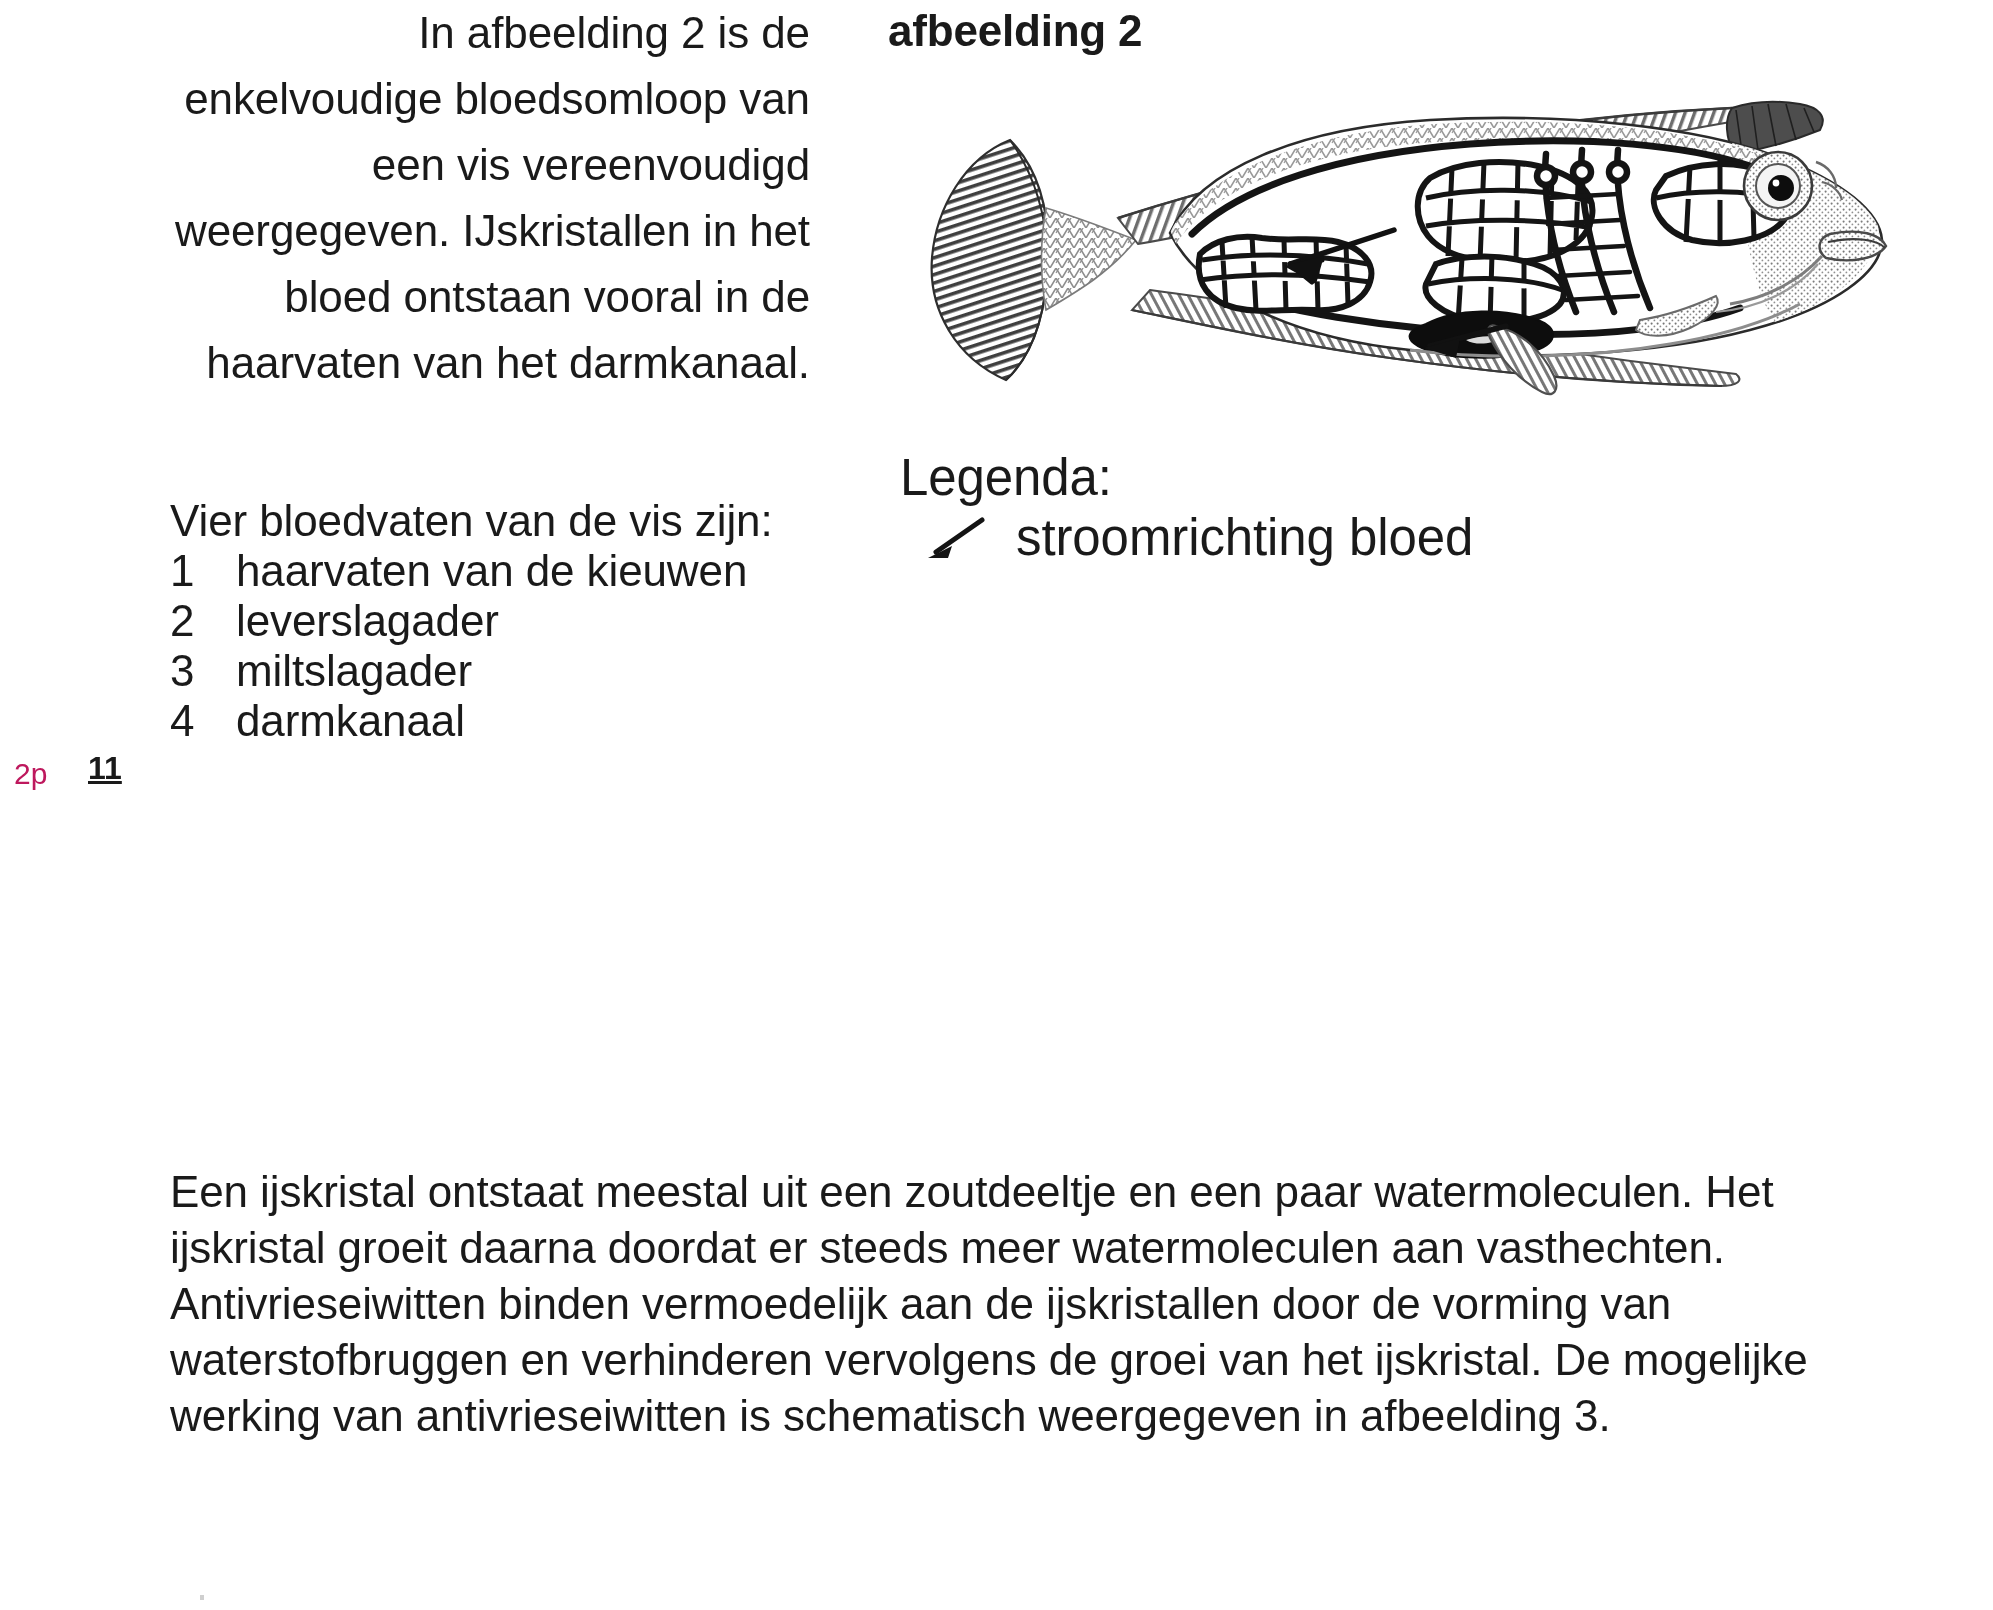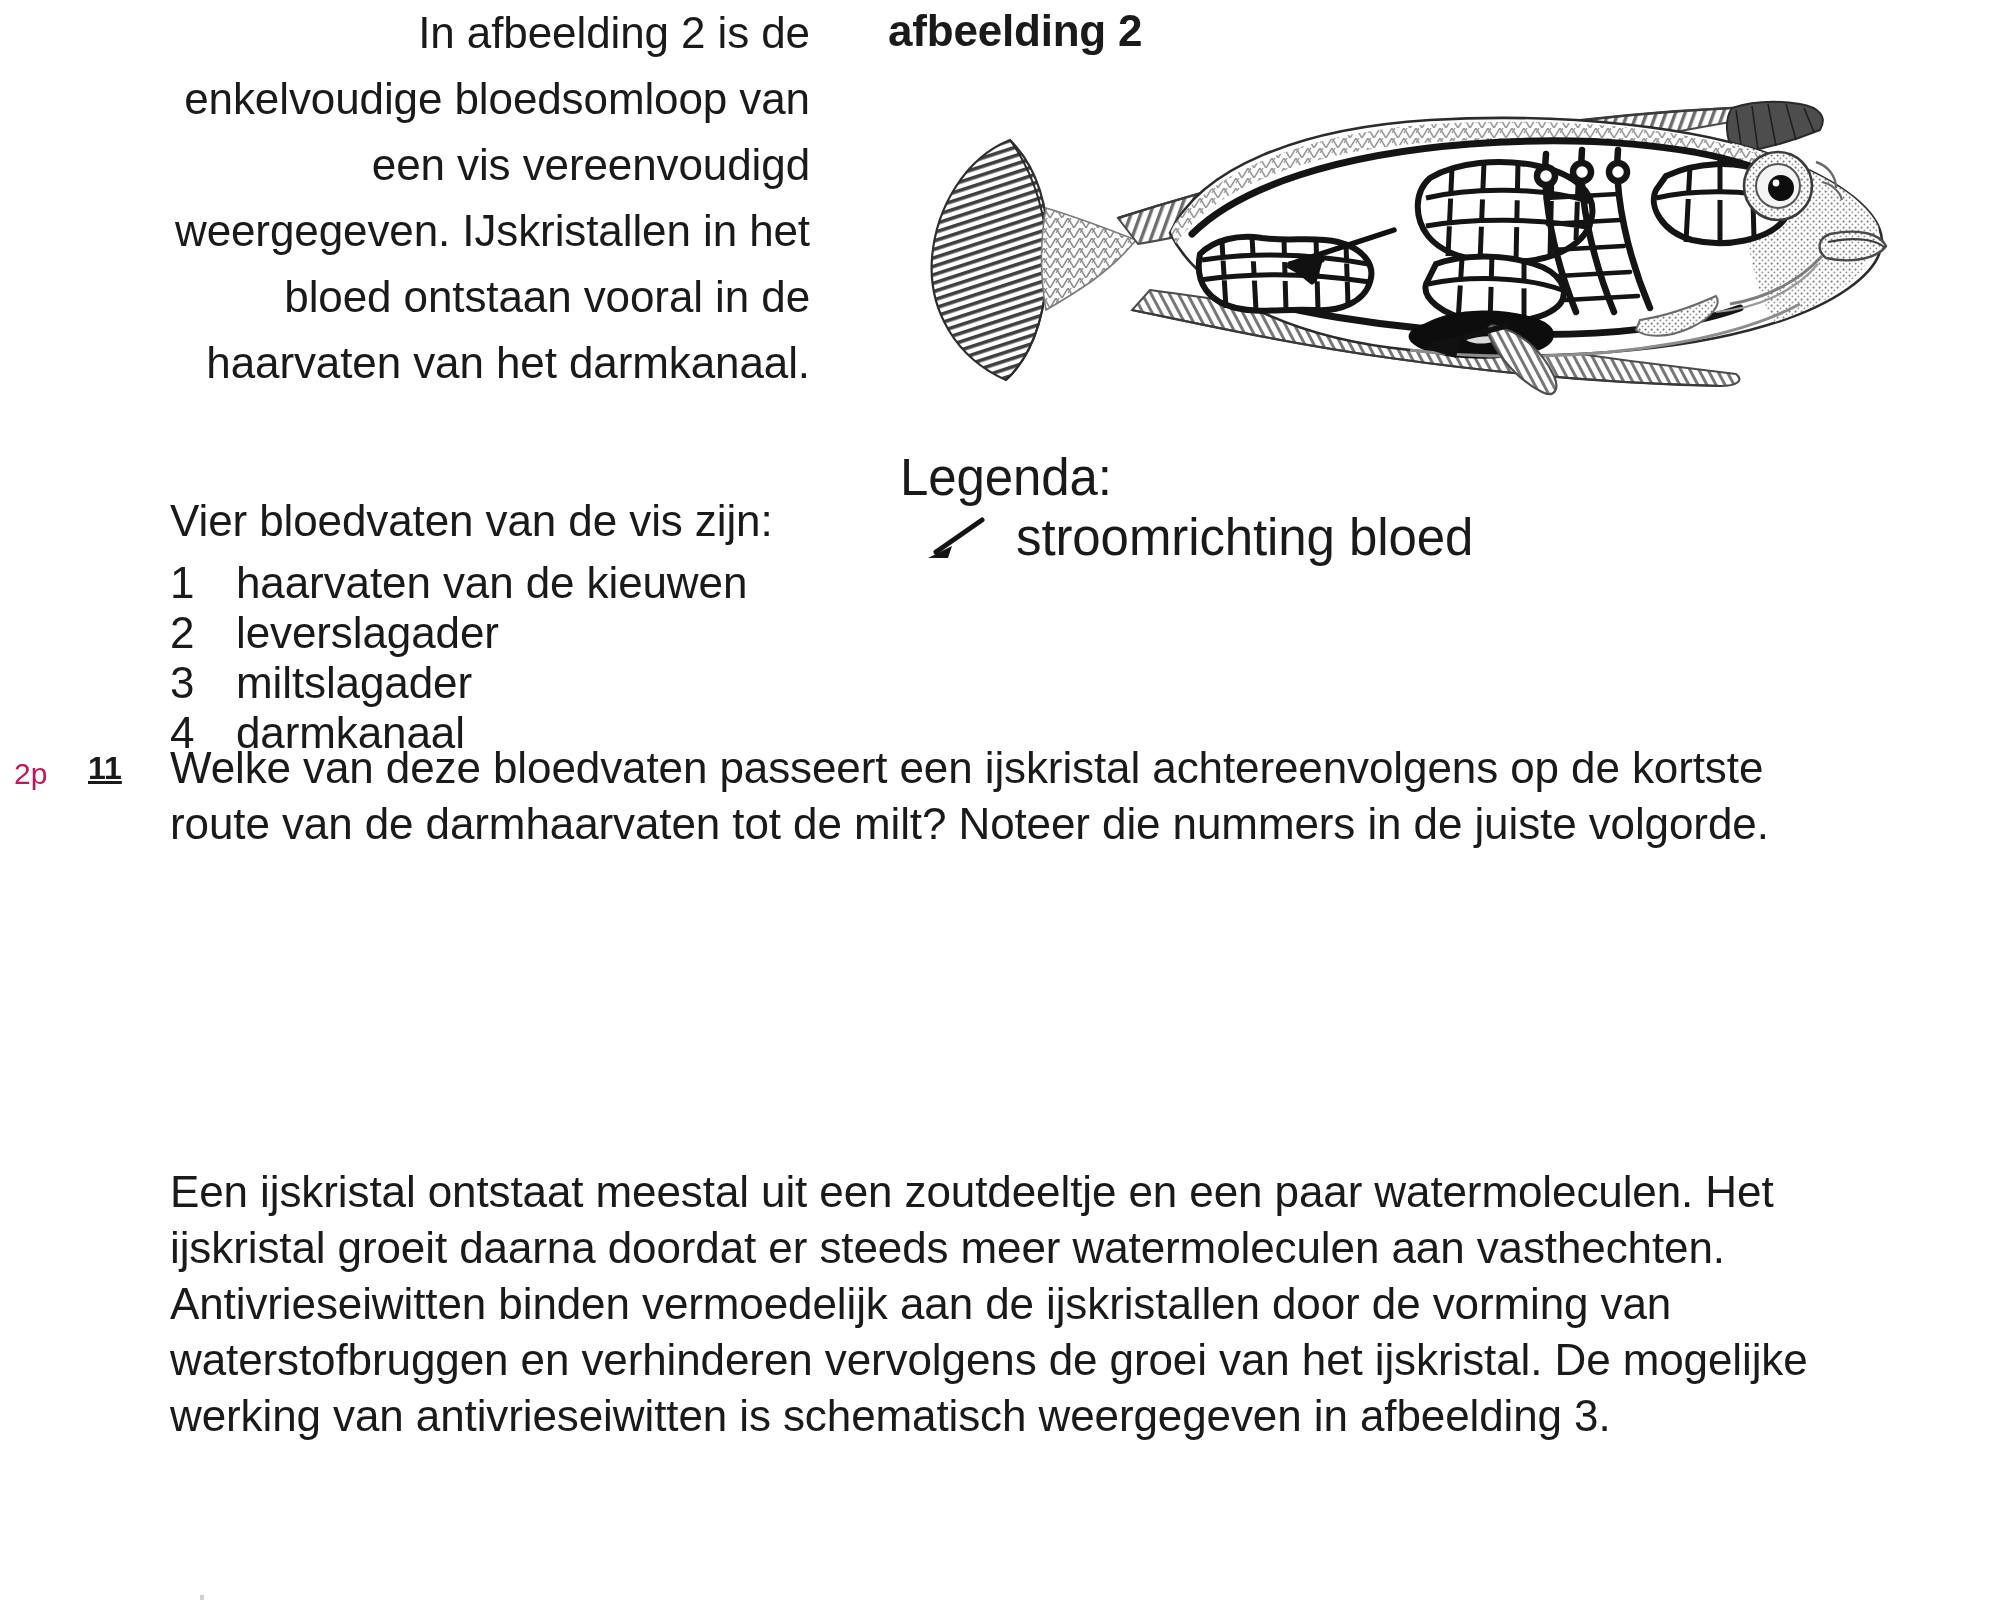--- a/index.html
+++ b/index.html
@@ -85,21 +85,21 @@
   
   .list-block {
     position: absolute;
     left: 170px;
     top: 496px;
     width: 1400px;
     font-size: 44px;
     line-height: 50px;
     letter-spacing: -0.1px;
   }
-  .list-lead { margin-bottom: 12px; }
+  .list-lead { margin-bottom: 0; }
   .vessel-list {
     list-style: none;
     margin: 0;
     padding: 0;
   }
   .vessel-item {
     display: flex;
     margin-top: 0;
   }
   .vessel-num {
@@ -376,18 +376,17 @@
       </li>
       <li class="vessel-item">
         <span class="vessel-num">4</span>
         <span class="vessel-name">darmkanaal</span>
       </li>
     </ul>
   </div>
 
   <div class="q-points">2p</div>
   <div class="q-number">11</div>
-  <div class="q-text">Welke van deze bloedvaten passeert een ijskristal achtereenvolgens op de kortste route van de darmhaarvaten tot de milt? Noteer die nummers in de juiste volgorde.</div>
 
   <div class="closing-par">Een ijskristal ontstaat meestal uit een zoutdeeltje en een paar watermoleculen. Het ijskristal groeit daarna doordat er steeds meer watermoleculen aan vasthechten. Antivrieseiwitten binden vermoedelijk aan de ijskristallen door de vorming van waterstofbruggen en verhinderen vervolgens de groei van het ijskristal. De mogelijke werking van antivrieseiwitten is schematisch weergegeven in afbeelding 3.</div>
 
   <div class="speck"></div>
 </div>
 
 </body></html>

